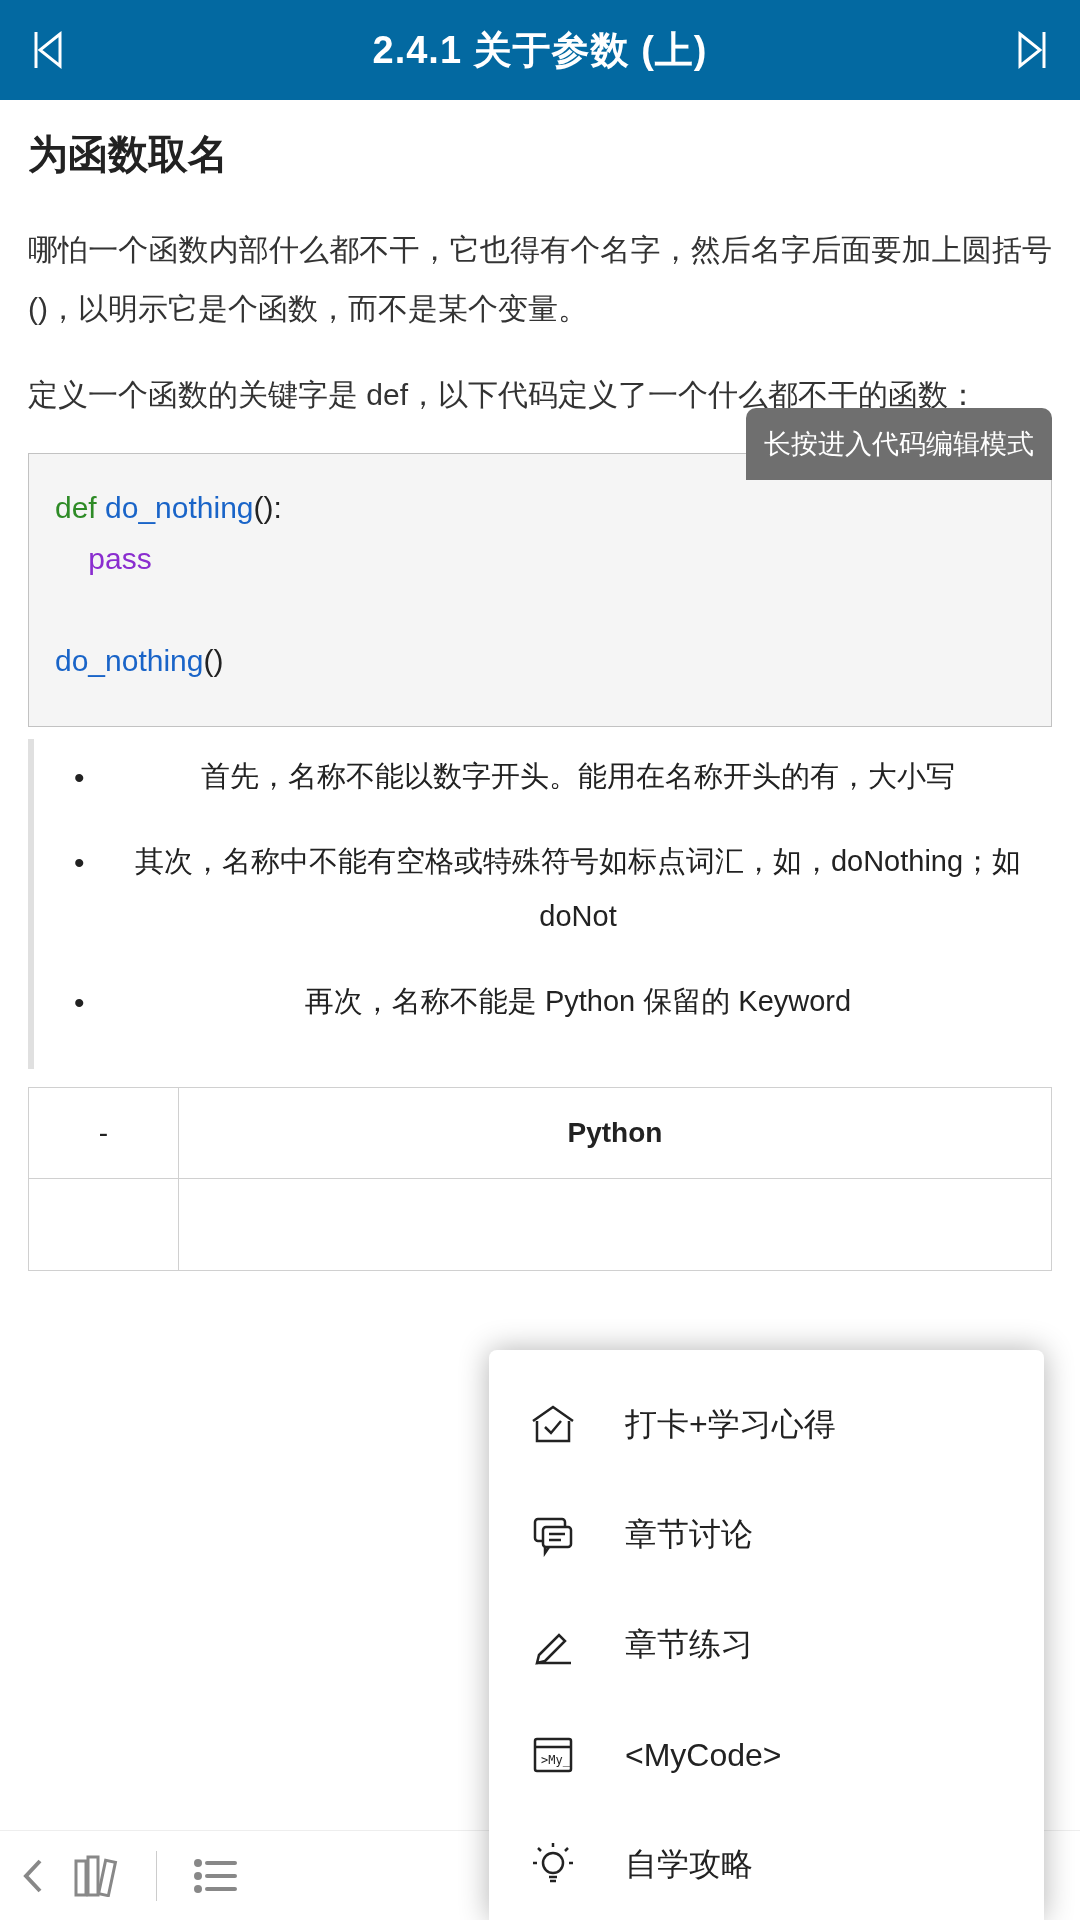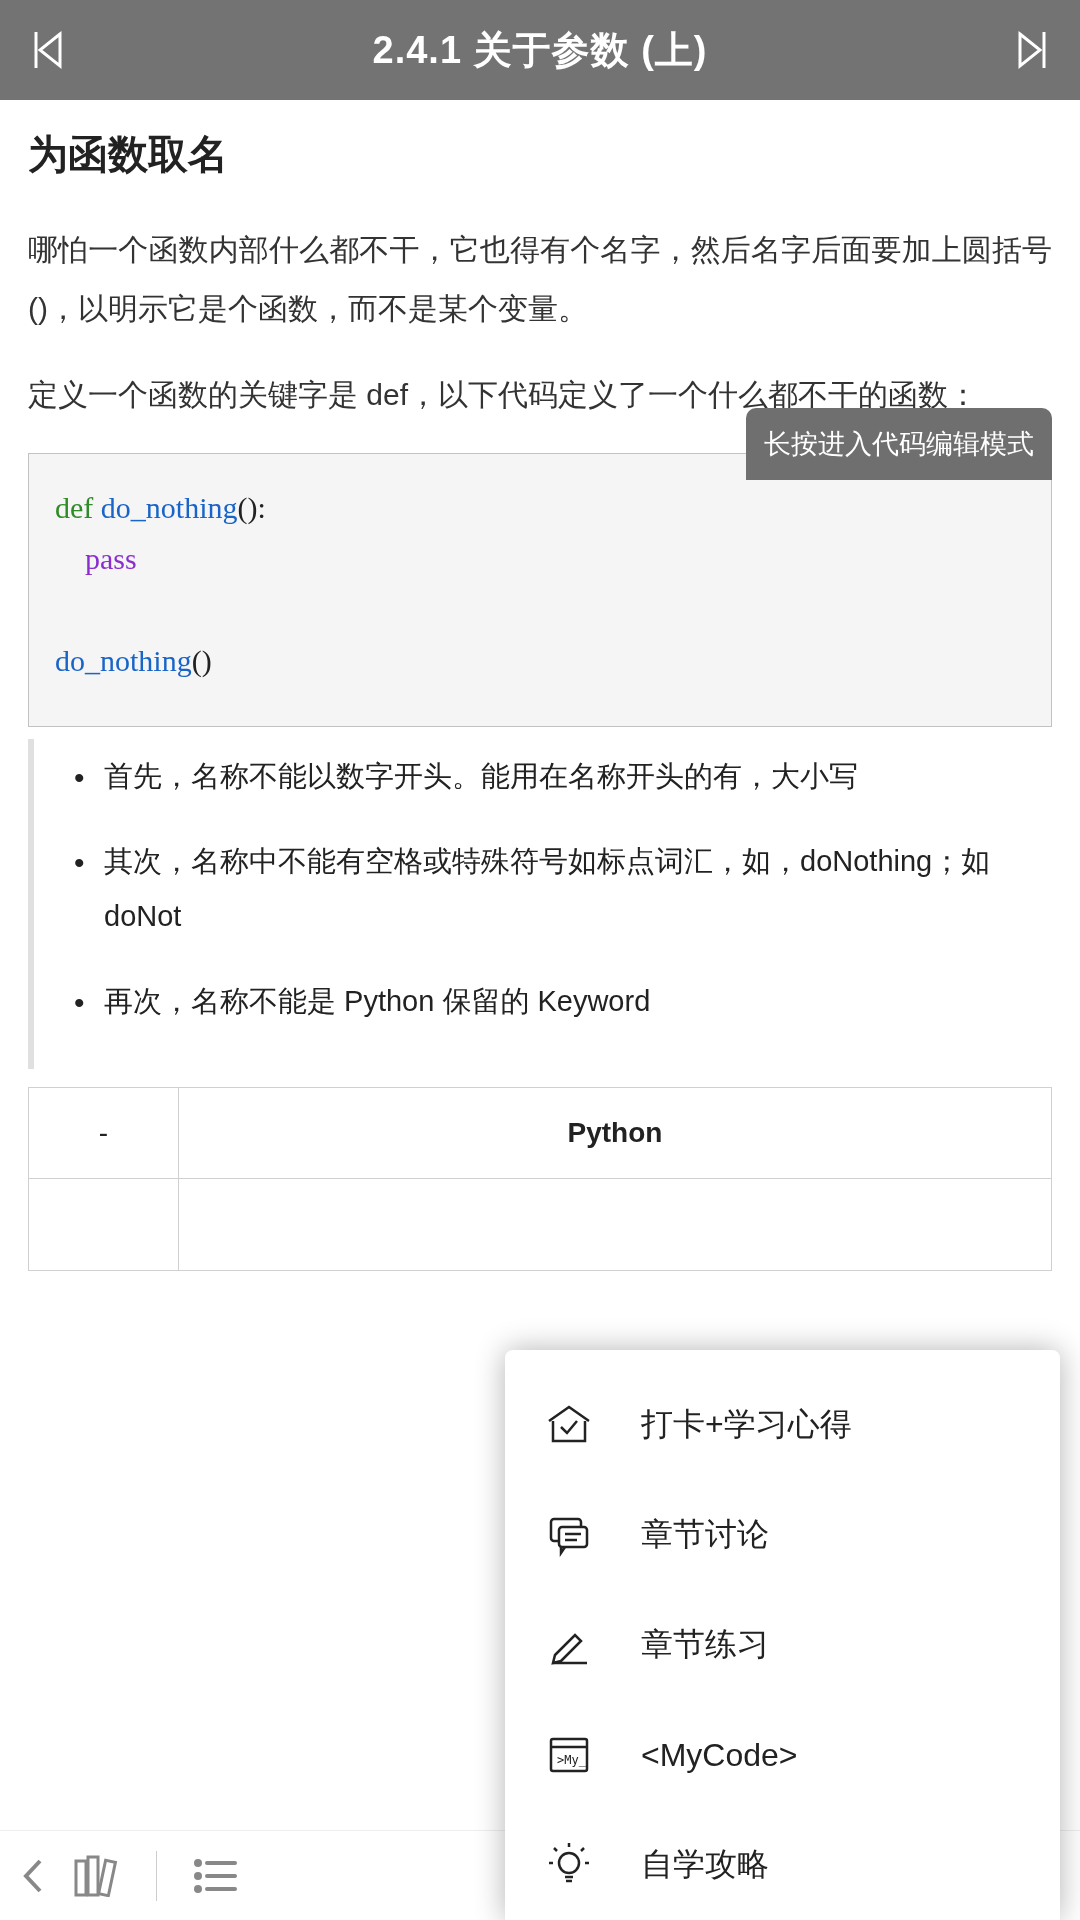--- a/index.html
+++ b/index.html
@@ -12,21 +12,21 @@
       height: 100%;
       font-family: -apple-system, "PingFang SC", "Microsoft YaHei", sans-serif;
       background: #ffffff;
       color: #222;
       overflow: hidden;
     }
 
     
     .header {
       height: 100px;
-      background: #737373;
+      background: #0369a1;
       display: flex;
       align-items: center;
       justify-content: space-between;
       padding: 10px 32px;
       color: #ffffff;
     }
     .header-title {
       font-size: 38px;
       font-weight: 700;
       letter-spacing: 1px;
@@ -62,37 +62,38 @@
       color: #fff;
       font-size: 27px;
       padding: 10px 18px;
       border-top-left-radius: 10px;
       border-top-right-radius: 10px;
     }
     .code-block {
       background: #f5f5f5;
       border: 1px solid #c2c2c2;
       padding: 28px 26px 40px 26px;
-      font-family: Liberation Serif, serif;
+      font-family: Liberation Sans, sans-serif;
       font-size: 30px;
       line-height: 1.7;
       white-space: pre;
     }
     .tok-kw { color: #2e8b26; }
     .tok-fn { color: #1964c8; }
     .tok-pass { color: #8a2dcf; }
 
     .rules-block {
       border-left: 6px solid #e0e0e0;
       margin-top: 12px;
       padding: 10px 0 10px 20px;
     }
     .rules-block ul {
       list-style: none;
       padding-left: 20px;
+      text-align: center;
     }
     .rules-block li {
       position: relative;
       padding-left: 30px;
       margin-bottom: 30px;
       font-size: 29px;
       line-height: 1.9;
     }
     .rules-block li::before {
       content: "•";
@@ -135,21 +136,21 @@
       width: 1px;
       height: 50px;
       background: #ccc;
       margin: 0 6px;
     }
 
     
     .popup-menu {
       position: fixed;
       bottom: 0;
-      right: 20px;
+      right: 36px;
       width: 555px;
       background: #ffffff;
       border-radius: 8px 8px 0 0;
       box-shadow: 0 0 30px rgba(0,0,0,0.3);
       padding: 20px 0 0 0;
       z-index: 100;
     }
     .popup-item {
       display: flex;
       align-items: center;

